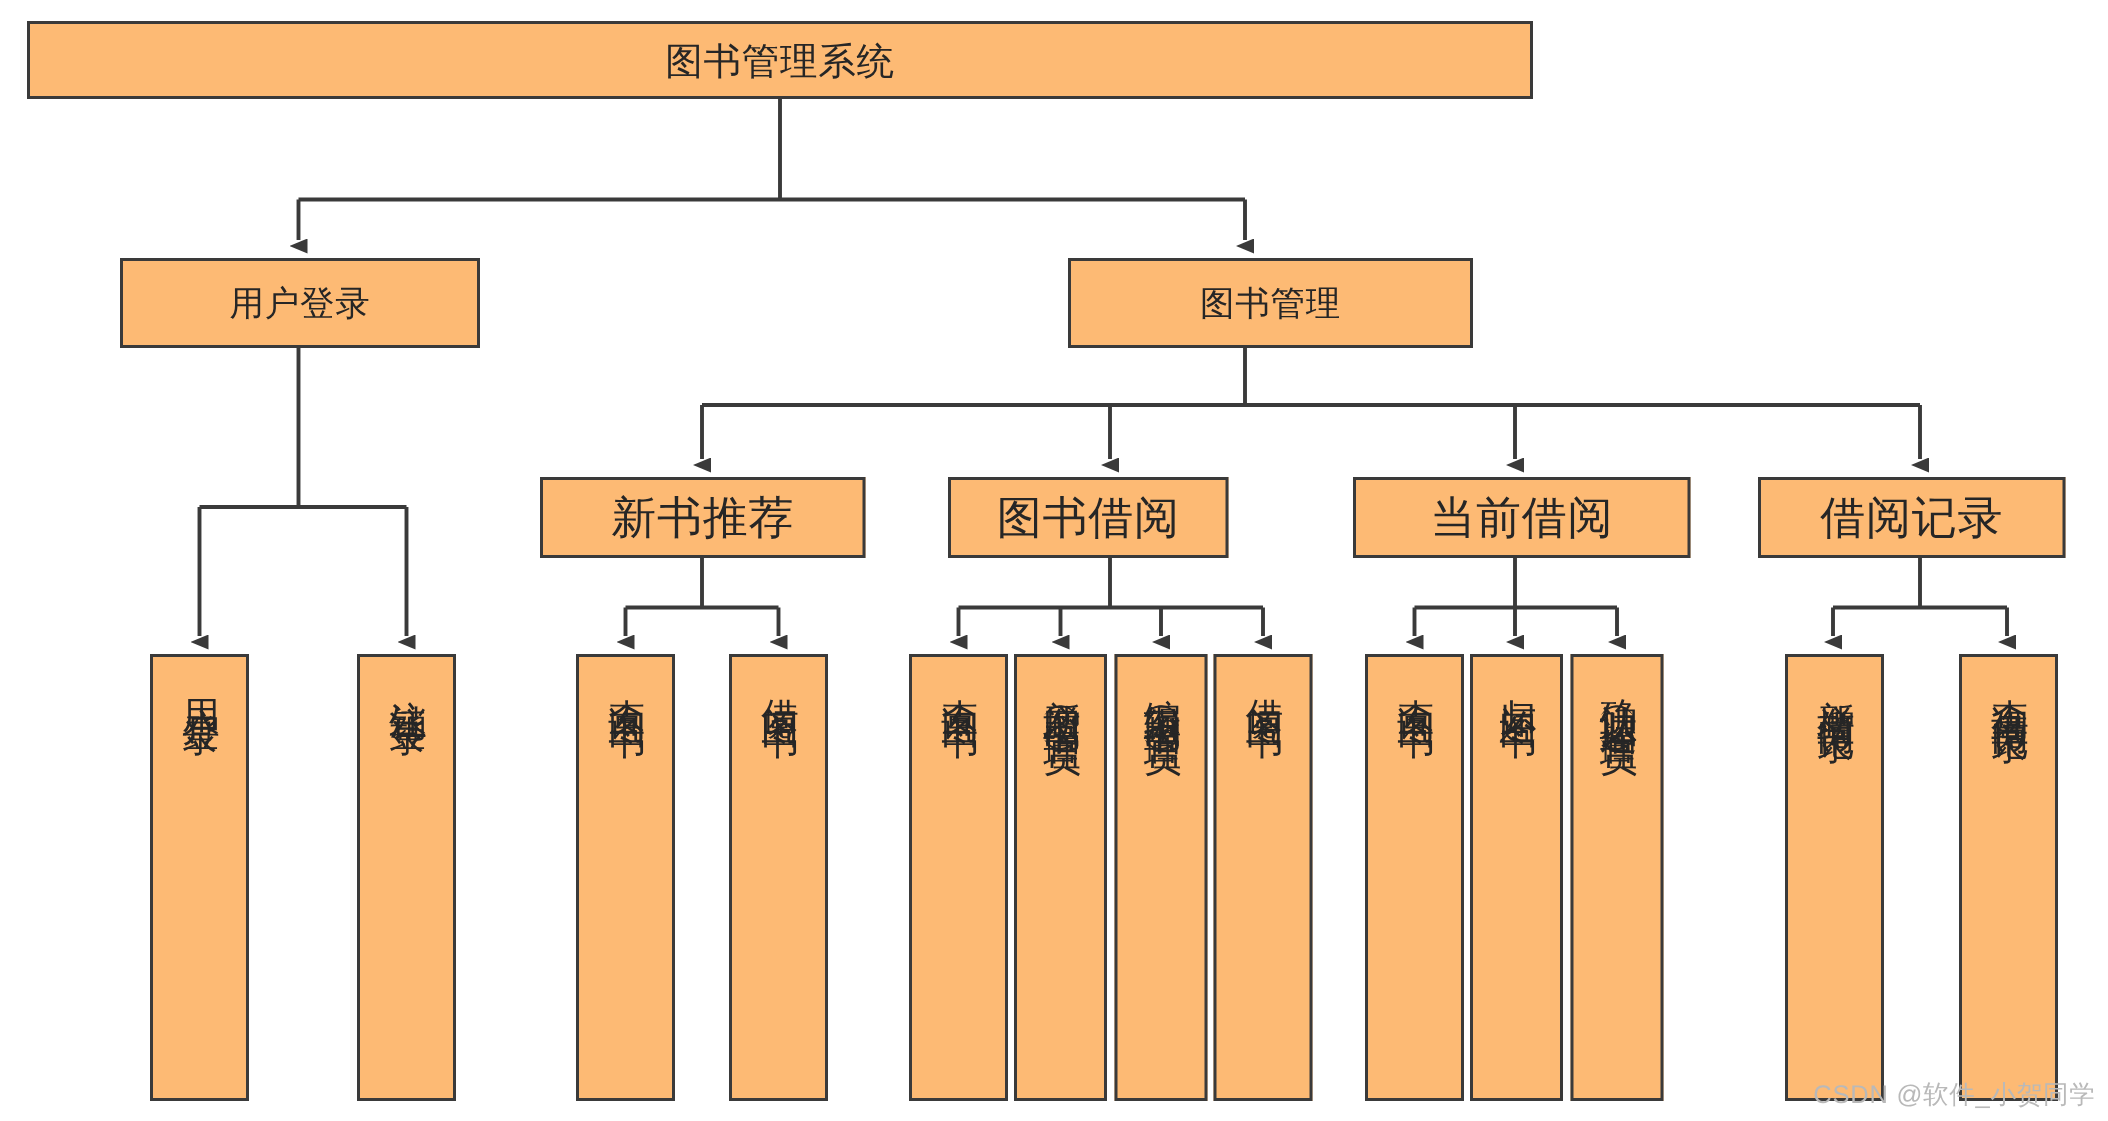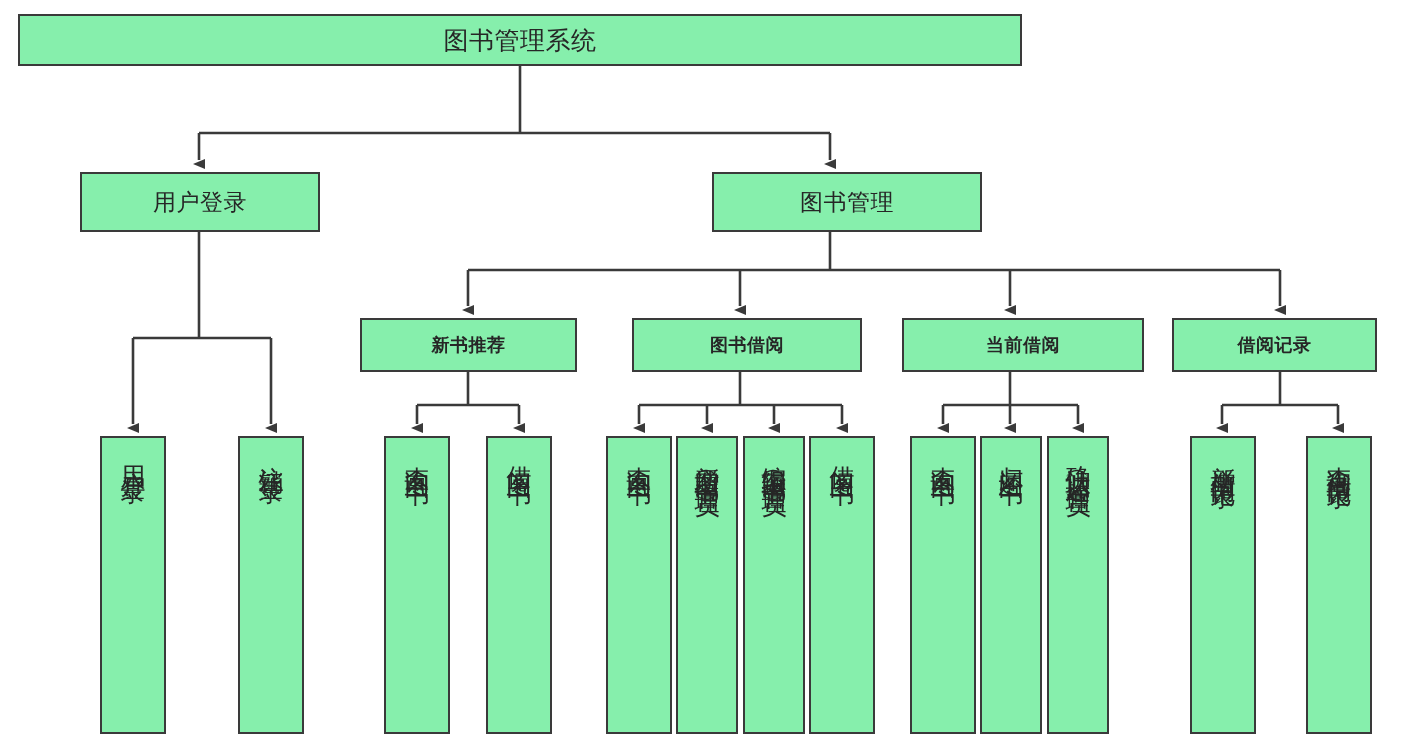--- a/index.html
+++ b/index.html
@@ -22,39 +22,38 @@
     position: absolute;
     left: 0;
     top: 0;
     width: 1405px;
     height: 747px;
     pointer-events: none;
   }
   .node {
     position: absolute;
     box-sizing: border-box;
-    background: #86efac;
+    background: #fdba74;
     border: 2px solid #3a3a3a;
     display: flex;
     align-items: center;
     justify-content: center;
     color: #262626;
   }
   .node.level-0 {
     font-size: 25px;
     letter-spacing: 0.5px;
   }
   .node.level-1 {
     font-size: 23px;
     letter-spacing: 0.5px;
   }
   .node.level-2 {
-    font-size: 18px;
-    letter-spacing: 0.5px;
-    font-weight: bold;
+    font-size: 30px;
+    letter-spacing: 0.5px;
   }
   .node.leaf {
     font-size: 25px;
     align-items: flex-start;
     justify-content: center;
     padding-top: 8px;
   }
   .vlabel {
     writing-mode: vertical-rl;
     text-orientation: upright;
@@ -139,24 +138,24 @@
   <div class="node level-1" style="left:80px; top:172px; width:240px; height:60px;">
     <span>用户登录</span>
   </div>
   <div class="node level-1" style="left:712px; top:172px; width:270px; height:60px;">
     <span>图书管理</span>
   </div>
 
   <div class="node level-2" style="left:360px; top:318px; width:217px; height:54px;">
     <span>新书推荐</span>
   </div>
-  <div class="node level-2" style="left:632px; top:318px; width:230px; height:54px;">
+  <div class="node level-2" style="left:632px; top:318px; width:187px; height:54px;">
     <span>图书借阅</span>
   </div>
-  <div class="node level-2" style="left:902px; top:318px; width:242px; height:54px;">
+  <div class="node level-2" style="left:902px; top:318px; width:225px; height:54px;">
     <span>当前借阅</span>
   </div>
   <div class="node level-2" style="left:1172px; top:318px; width:205px; height:54px;">
     <span>借阅记录</span>
   </div>
 
   <div class="node leaf" style="left:100px; top:436px; width:66px; height:298px;">
     <span class="vlabel">用户登录</span>
   </div>
   <div class="node leaf" style="left:238px; top:436px; width:66px; height:298px;">
@@ -193,14 +192,15 @@
     <span class="vlabel">确认归还（管理员）</span>
   </div>
 
   <div class="node leaf leaf-mid" style="left:1190px; top:436px; width:66px; height:298px;">
     <span class="vlabel">新增借阅记录</span>
   </div>
   <div class="node leaf leaf-mid" style="left:1306px; top:436px; width:66px; height:298px;">
     <span class="vlabel">查询借阅记录</span>
   </div>
 
+  <div id="watermark">CSDN @软件_小贺同学</div>
 
 </div>
 
 </body></html>

